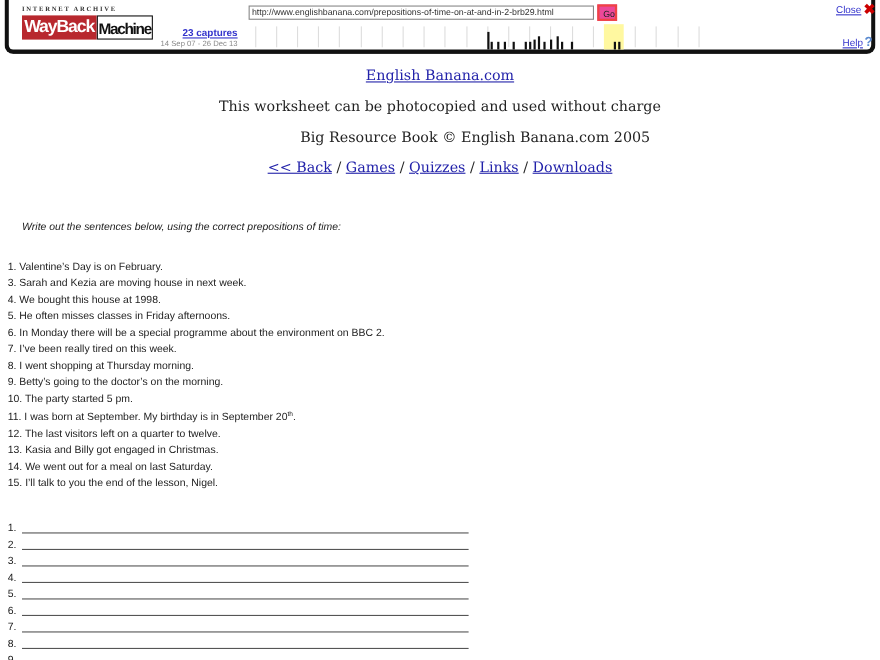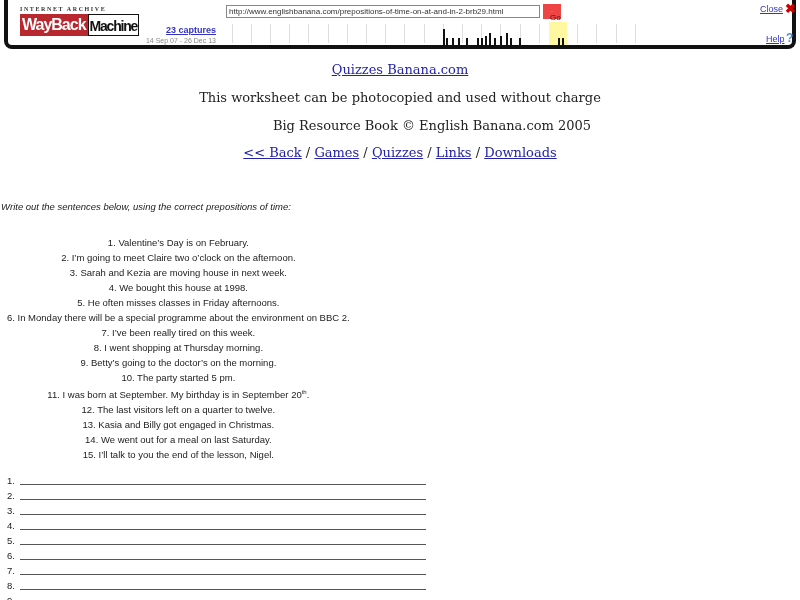--- a/index.html
+++ b/index.html
@@ -30,21 +30,21 @@
     .wb-captures-link { font-size: 9px; color: #3333cc; text-decoration: underline; font-weight: bold; display: block; }
     .wb-captures-range { font-size: 7px; color: #888; display: block; margin-top: 2px; white-space: nowrap; }
 
     .wb-url {
       position: absolute; left: 218px; top: 5px; width: 314px; height: 13px;
       border: 1px solid #888; font-size: 8px; color: #333; padding: 0 2px; line-height: 11px;
       font-family: "Liberation Sans", sans-serif; background: #fff; white-space: nowrap; overflow: hidden;
     }
     .wb-go {
       position: absolute; left: 535px; top: 4px; width: 18px; height: 15px;
-      border: 7px solid #ef4444; background: #ec4899; font-size: 8px; line-height: 13px; text-align: right; color: #222;
+      border: 2px solid #ef4444; background: #ec4899; font-size: 8px; line-height: 13px; text-align: right; color: #222;
     }
 
     .wb-timeline { position: absolute; left: 210px; top: 22px; width: 430px; height: 23px; }
     .tl-tick { position: absolute; top: 2px; width: 1px; height: 19px; background: #ddd; }
     .tl-bar { position: absolute; bottom: 0; width: 2px; background: #111; }
     .tl-highlight { position: absolute; top: 0; width: 18px; height: 23px; background: #fff8a0; }
 
     .wb-cal { position: absolute; left: 638px; top: 0; width: 90px; height: 45px; }
     .cal-col { position: absolute; top: 0; width: 28px; height: 45px; text-align: center; }
     .cal-month { font-size: 8px; font-weight: bold; color: #5a6fb0; margin-top: 2px; display: block; }
@@ -67,23 +67,23 @@
     .page-header { position: absolute; top: 62px; left: 0; width: 800px; text-align: center; font-family: "DejaVu Serif", serif; font-size: 13px; color: #222; }
     .site-link { color: #2222aa; text-decoration: underline; display: inline-block; }
     .hl1 { position: absolute; top: 0; width: 100%; }
     .hl2 { position: absolute; top: 28px; width: 100%; }
     .hl3 { position: absolute; top: 56px; width: 100%; margin-left: 32px; }
     .hl4 { position: absolute; top: 83px; width: 100%; }
     .nav a { color: #2222aa; text-decoration: underline; }
     .nav .sep { color: #222; }
 
     
-    .instructions { position: absolute; left: 1px; top: 201px; font-size: 9.5px; font-style: italic; color: #222; }
+    .instructions { position: absolute; left: 20px; top: 201px; font-size: 9.5px; font-style: italic; color: #222; }
     .sentences { position: absolute; left: 7px; top: 236px; list-style: none; }
-    .sentences li { font-size: 9.5px; height: 15px; line-height: 13px; color: #222; white-space: nowrap; text-align: center; }
+    .sentences li { font-size: 9.5px; height: 15px; line-height: 13px; color: #222; white-space: nowrap; }
     .sentences li.tall { height: 17px; line-height: 17px; }
     .sentences sup { font-size: 6px; vertical-align: super; line-height: 0; }
 
     .answers { position: absolute; left: 7px; top: 475px; list-style: none; }
     .answers li { height: 15px; display: flex; align-items: flex-start; font-size: 9.5px; color: #222; }
     .answers .num { width: 13px; display: inline-block; line-height: 11px; }
     .answers .line { width: 406px; margin-left: 0; margin-top: 9px; border-bottom: 1px solid #555; height: 1px; }
   </style>
 </head>
 <body>
@@ -150,41 +150,40 @@
   </div>
 
 
   <a class="wb-close">Close</a>
   <span class="wb-close-x">✖</span>
   <a class="wb-help">Help</a>
   <span class="wb-help-q">?</span>
 </div>
 
 <div class="page-header">
-  <div class="hl1"><a class="site-link">Quizzes Banana.com</a></div>
+  <div class="hl1"><a class="site-link">English Banana.com</a></div>
   <div class="hl2">This worksheet can be photocopied and used without charge</div>
   <div class="hl3">Big Resource Book © English Banana.com 2005</div>
   <div class="hl4 nav">
     <a>&lt;&lt; Back</a>
     <span class="sep">/</span>
     <a>Games</a>
     <span class="sep">/</span>
     <a>Quizzes</a>
     <span class="sep">/</span>
     <a>Links</a>
     <span class="sep">/</span>
     <a>Downloads</a>
   </div>
 </div>
 
 <div class="instructions">Write out the sentences below, using the correct prepositions of time:</div>
 
 <ul class="sentences">
   <li>1. Valentine’s Day is on February.</li>
-  <li>2. I’m going to meet Claire two o’clock on the afternoon.</li>
   <li>3. Sarah and Kezia are moving house in next week.</li>
   <li>4. We bought this house at 1998.</li>
   <li>5. He often misses classes in Friday afternoons.</li>
   <li>6. In Monday there will be a special programme about the environment on BBC 2.</li>
   <li>7. I’ve been really tired on this week.</li>
   <li>8. I went shopping at Thursday morning.</li>
   <li>9. Betty’s going to the doctor’s on the morning.</li>
   <li>10. The party started 5 pm.</li>
   <li class="tall"><span>11. I was born at September. My birthday is in September 20</span><sup>th</sup><span>.</span></li>
   <li>12. The last visitors left on a quarter to twelve.</li>

